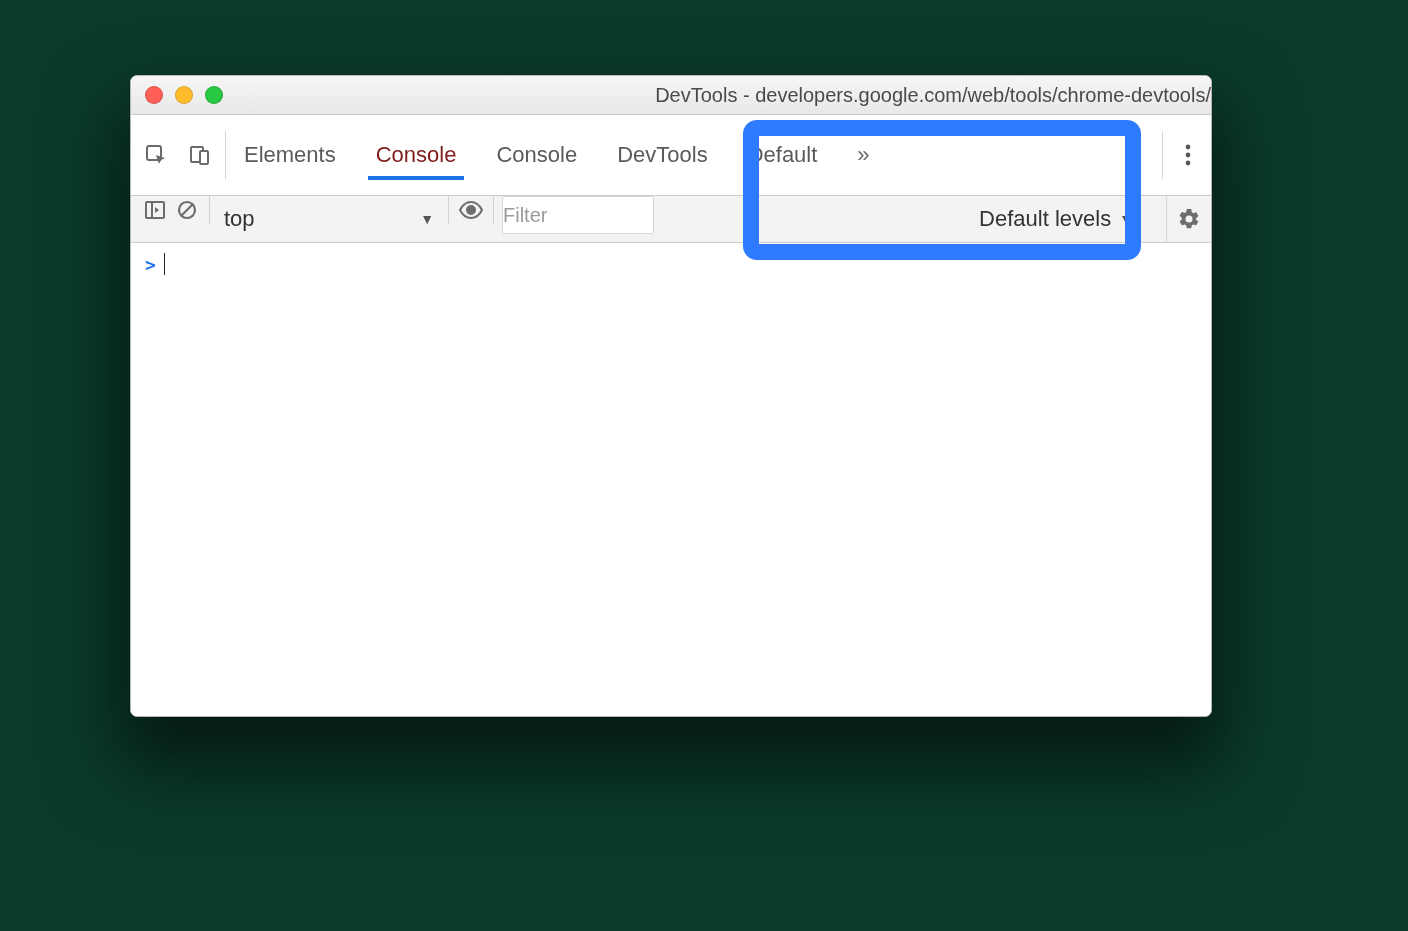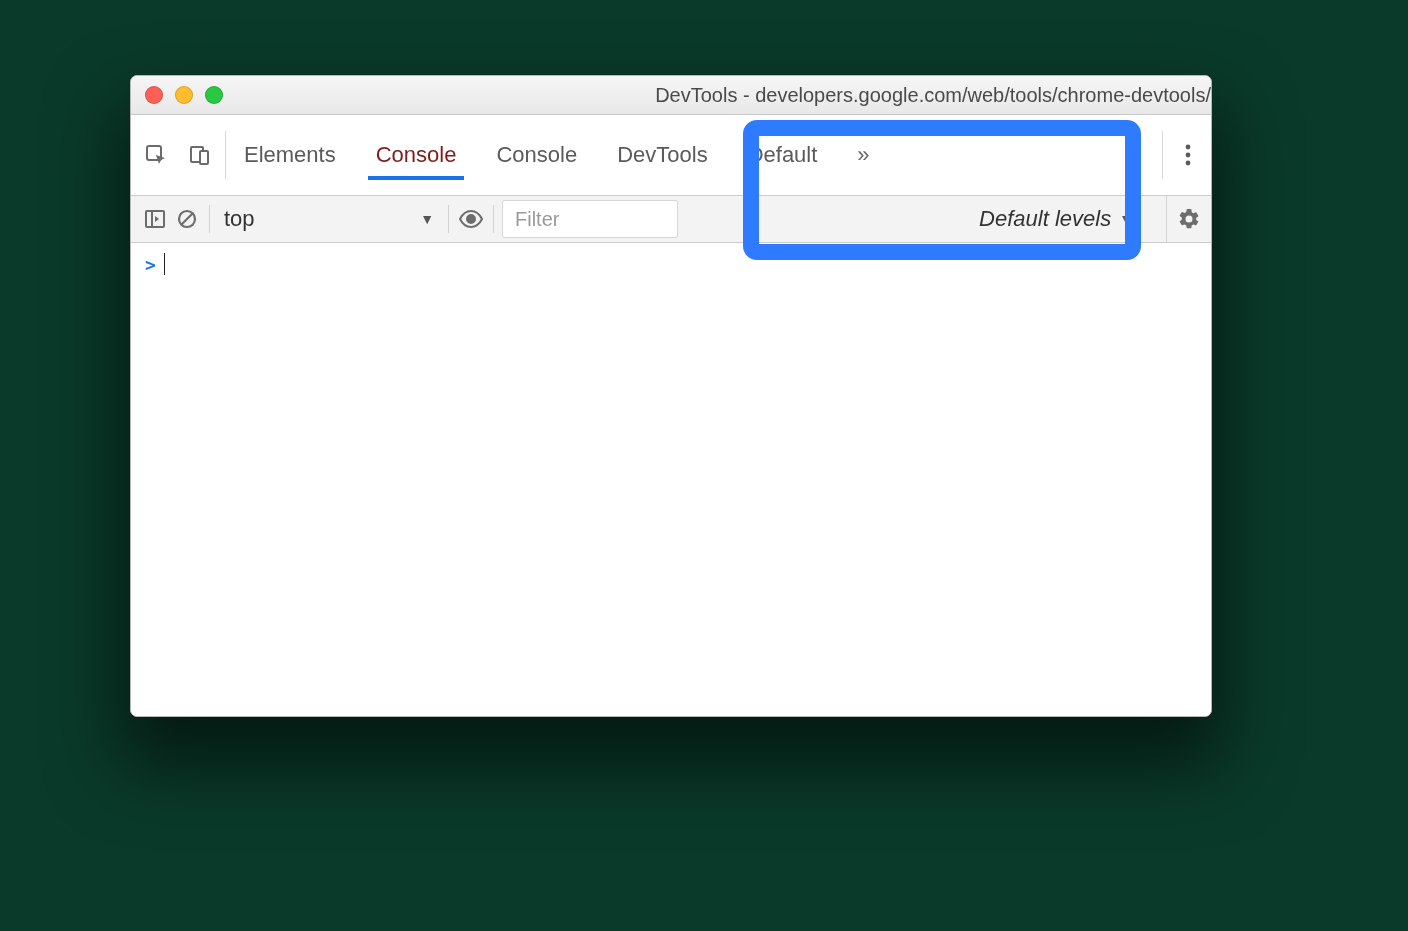--- a/index.html
+++ b/index.html
@@ -125,21 +125,20 @@
     color:#5a5a5a;
   }
   .kebab svg circle { fill: currentColor; }
 
   
   .console-bar {
     height: 46px;
     border-bottom: 1px solid #cdcdcd;
     background: #f3f3f3;
     display: flex;
-    align-items: center;
     padding: 0 10px;
     gap: 4px;
     position: relative;
   }
   .cb-icon {
     width: 28px; height: 28px;
     display: inline-flex; align-items: center; justify-content: center;
     color: #6d6d6d;
   }
   .vdiv {
@@ -160,32 +159,31 @@
     color: #6d6d6d;
   }
   .filter-input {
     height: 32px;
     flex: 0 0 auto;
     width: 150px;
     background: #fff;
     border: 1px solid #d7d7d7;
     border-radius: 2px;
     font-size: 20px;
-    padding: 2px 12px;
+    padding: 2px 0;
     color: #333;
   }
   .filter-input::placeholder { color: #9a9a9a; }
   .levels {
     margin-left: auto;
     margin-right: 60px;
     display: flex; align-items: center; gap: 8px;
     font-size: 22px;
     color: #333;
     padding: 0 8px;
-    font-style: italic;
   }
   .levels .arrow { font-size: 14px; color: #555; }
   .gear-wrap {
     position: absolute;
     right: 0; top: 0; bottom: 0;
     width: 44px;
     border-left: 1px solid #d7d7d7;
     display:flex; align-items:center; justify-content:center;
   }
 

